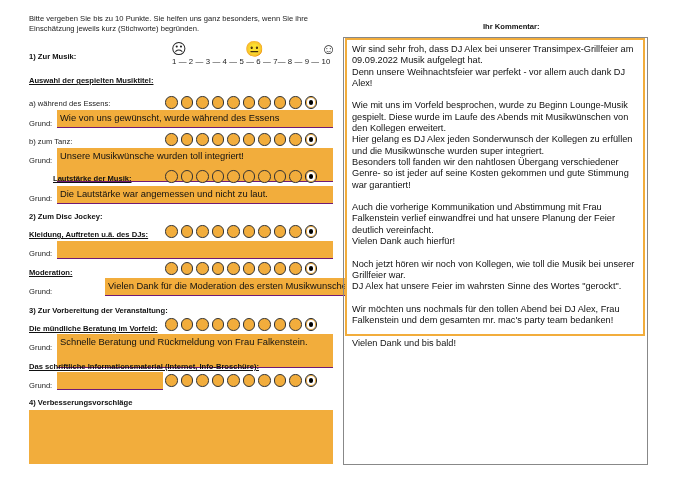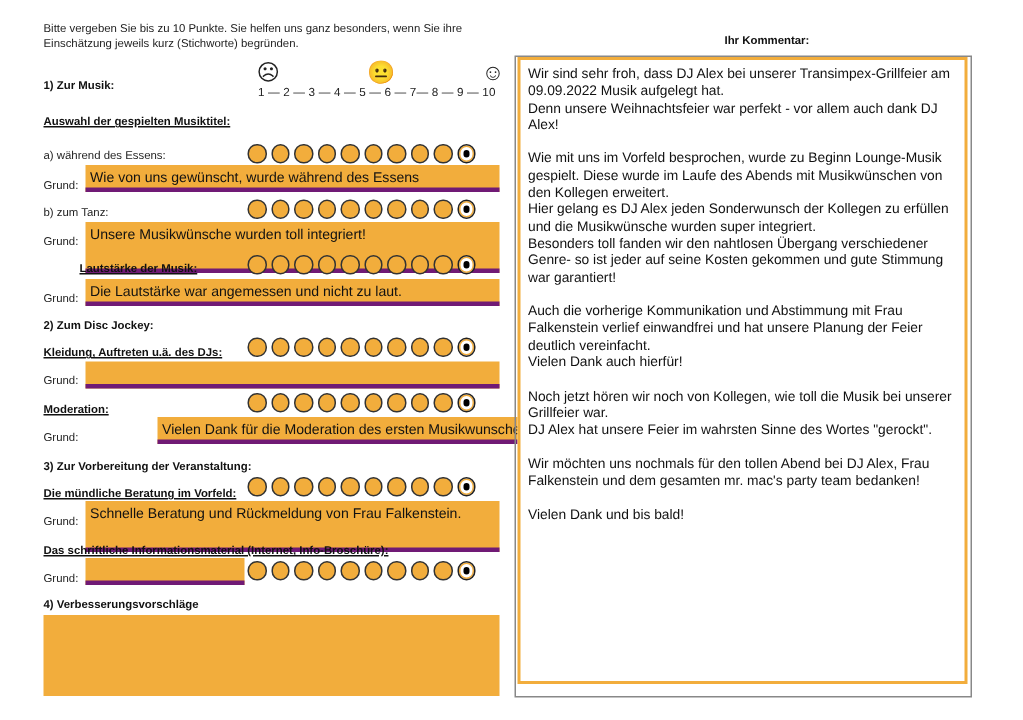--- a/index.html
+++ b/index.html
@@ -11,26 +11,26 @@
   .u { text-decoration:underline; }
   .lbl { font-size:7.6px; color:#222; }
   .scale { left:172px; top:57px; font-size:7.8px; color:#222; white-space:nowrap; letter-spacing:0.1px; }
   .smiley { font-size:15px; line-height:15px; top:41px; color:#222; }
   .radios { display:flex; gap:3px; }
   .radio { width:12.5px; height:12.5px; border-radius:50%; background:#f2ad3c;
            border:1px solid #333; box-sizing:border-box; position:relative; }
   .radio.sel::after { content:""; position:absolute; left:3px; top:3px; width:4.5px; height:4.5px;
            border-radius:50%; background:#000; }
   .radio.sel { background:#fff; border-color:#222; box-shadow: inset 0 0 0 1px #f2ad3c; }
-  .field { background:#f2ad3c; border-bottom:3px solid #701a75; box-sizing:border-box;
+  .field { background:#f2ad3c; border-bottom:1px solid #701a75; box-sizing:border-box;
            font-size:9.4px; color:#111; padding:2px 3px 0 3px; white-space:nowrap; overflow:hidden; }
   .comment-title { left:465px; top:22px; font-size:7.6px; font-weight:bold;margin-left:18px; }
   .comment-outer { left:343px; top:37px; width:305px; height:428px; border:1px solid #888;
            box-sizing:border-box; }
-  .comment-inner { left:345px; top:38px; width:300px; height:418px; border:2px solid #f2ad3c;
+  .comment-inner { left:345px; top:38px; width:300px; height:298px; border:2px solid #f2ad3c;
            box-sizing:border-box; background:#fff; padding:4px 5px; font-size:9.2px; line-height:11.3px;
            color:#111; white-space:pre-wrap; }
   .big-field { left:29px; top:410px; width:304px; height:54px; background:#f2ad3c; }
 </style>
 </head>
 <body>
 
 <div class="abs intro">Bitte vergeben Sie bis zu 10 Punkte. Sie helfen uns ganz besonders, wenn Sie ihre Einschätzung jeweils kurz (Stichworte) begründen.</div>
 
 <div class="abs h" style="left:29px;top:52px;">1) Zur Musik:</div>

